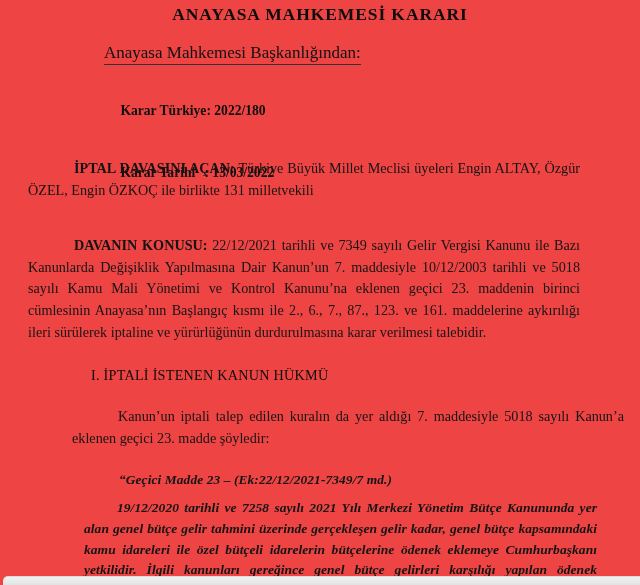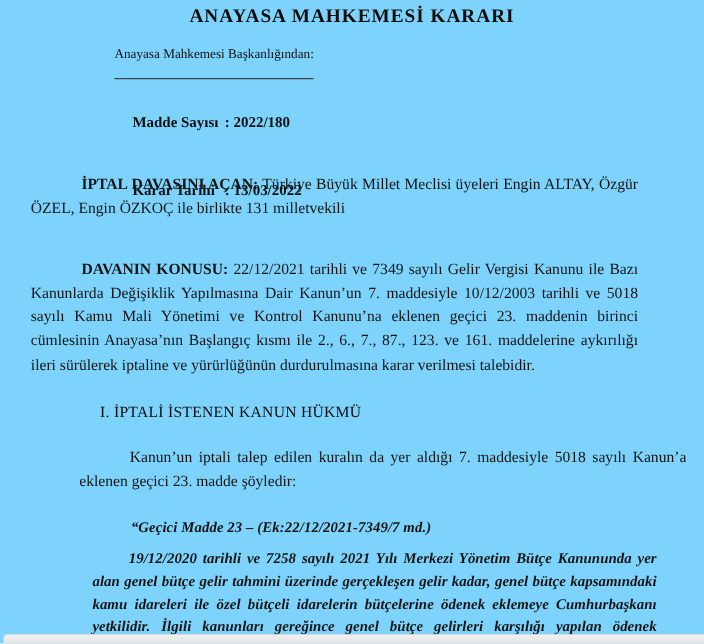--- a/index.html
+++ b/index.html
@@ -14,45 +14,45 @@
     position: relative;
     overflow: hidden;
     font-family: "Liberation Serif", "DejaVu Serif", serif;
     color: #141414;
     -webkit-font-smoothing: none;
   }
 
   .page {
     position: absolute;
     inset: 0;
-    background: #7dd3fc;
+    background: #ef4444;
   }
 
   
   .doc-title {
     position: absolute;
     top: 4px;
     left: 0;
     width: 640px;
     text-align: center;
     font-size: 17.5px;
     font-weight: bold;
     letter-spacing: 0.9px;
     color: #0d0d0d;
   }
 
   
   .doc-subtitle {
     position: absolute;
     top: 42px;
     left: 104px;
-    font-size: 12px;
+    font-size: 17px;
     color: #111;
     border-bottom: 1.4px solid #333;
-    padding-bottom: 14px;
+    padding-bottom: 1px;
     line-height: 1.25;
   }
 
   
   .meta-block {
     position: absolute;
     top: 80px;
     left: 100px;
     font-size: 13.6px;
     font-weight: bold;
@@ -147,21 +147,21 @@
 <body>
 
 <div class="page">
 
   <div class="doc-title">ANAYASA MAHKEMESİ KARARI</div>
 
   <div class="doc-subtitle">Anayasa Mahkemesi Başkanlığından:</div>
 
   <div class="meta-block">
     <div class="meta-row">
-      <span class="meta-label">Madde Sayısı</span><span>: </span><span>2022/180</span>
+      <span class="meta-label">Karar Türkiye</span><span>: </span><span>2022/180</span>
     </div>
     <div class="meta-row">
       <span class="meta-label">Karar Tarihi</span><span>: </span><span>13/03/2022</span>
     </div>
   </div>
 
   <div class="para p-iptal indent">
     <span class="lead">İPTAL DAVASINI AÇAN:</span><span> Türkiye Büyük Millet Meclisi üyeleri Engin ALTAY, Özgür ÖZEL, Engin ÖZKOÇ ile birlikte 131 milletvekili</span>
   </div>
 

